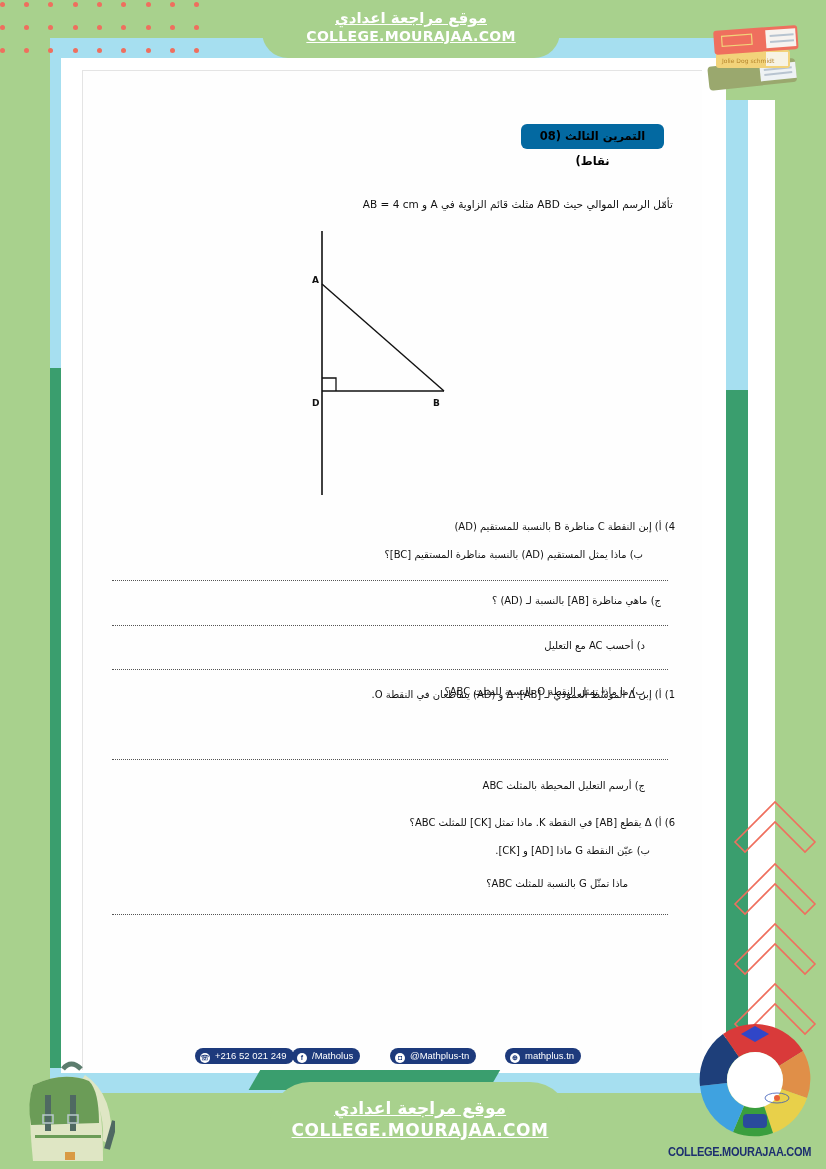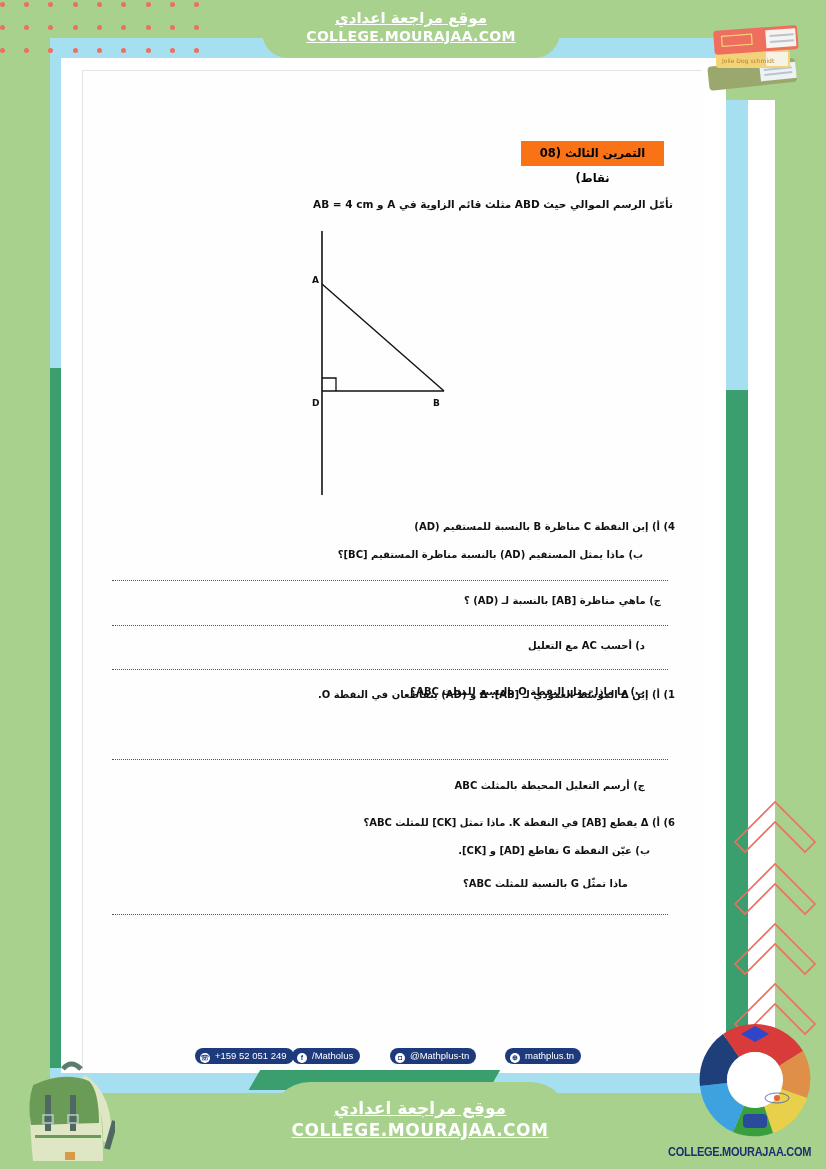--- a/index.html
+++ b/index.html
@@ -21,22 +21,22 @@
   .dot { position:absolute; width:5px; height:5px; border-radius:50%; background:#ef6f5e; }
 
   
   .banner { position:absolute; left:262px; top:0; width:298px; height:58px; background:#a8d18d; border-radius:0 0 26px 26px; text-align:center; color:#fff; }
   .banner .ar { font-size:15px; font-weight:bold; padding-top:9px; text-decoration:underline; line-height:18px; }
   .banner .en { font-size:14px; font-weight:bold; text-decoration:underline; line-height:18px; letter-spacing:0.3px; }
 
   .footer-banner { position:absolute; left:270px; top:1082px; width:300px; height:87px; background:#a8d18d; border-radius:40px 40px 0 0; text-align:center; color:#fff; }
   .footer-banner .ar { font-size:17px; font-weight:bold; padding-top:15px; text-decoration:underline; line-height:22px; }
   .footer-banner .en { font-size:17px; font-weight:bold; text-decoration:underline; line-height:22px; letter-spacing:0.5px; }
-  .title-box { position:absolute; left:521px; top:141px; width:143px; height:25px; background:#f97316; border-radius:0; font-size:11.5px; font-weight:bold; text-align:center; line-height:25px; direction:rtl; }
-  .line { position:absolute; direction:rtl; font-size:10px; font-weight:bold; white-space:nowrap; color:#111; }
+  .title-box { position:absolute; left:521px; top:124px; width:143px; height:25px; background:#0369a1; border-radius:6px; font-size:11.5px; font-weight:bold; text-align:center; line-height:25px; direction:rtl; }
+  .line { position:absolute; direction:rtl; font-size:10px; font-weight:normal; white-space:nowrap; color:#111; }
   .dots-line { position:absolute; left:112px; height:2px; border-bottom:1.5px dotted #555; }
 
   
   .figure { position:absolute; left:300px; top:225px; width:160px; height:272px; }
   .fig-label { position:absolute; font-size:9px; font-weight:bold; color:#111; }
 
   
   .pill { position:absolute; top:1048px; height:16px; background:#1d3a7c; border-radius:9px; color:#fff; font-size:9.5px; line-height:16px; padding:0 7px 0 5px; white-space:nowrap; font-family:"Liberation Sans", sans-serif; }
   .pill .ic { display:inline-block; width:10px; height:10px; border-radius:50%; background:#fff; color:#1d3a7c; font-size:7px; line-height:10px; text-align:center; margin-right:5px; vertical-align:-1px; font-weight:bold; }
 
@@ -135,26 +135,26 @@
 <div class="line" style="right:181px;top:640px">د)     أحسب AC مع التعليل</div>
 <div class="dots-line" style="top:668px;width:556px"></div>
 
 <div class="line" style="right:151px;top:689px">1) أ)  إبن  Δ   الموسّط العمودي لـ [AB]. Δ  و (AD)  يتقاطعان في النقطة O.</div>
 <div class="line" style="right:181px;top:686px">ب)    ما ماذا تمثل النقطة O بالنسبة للمثلث ABC؟</div>
 <div class="dots-line" style="top:758px;width:556px"></div>
 
 <div class="line" style="right:181px;top:780px">ج)  أرسم التعليل المحيطة بالمثلث ABC</div>
 
 <div class="line" style="right:151px;top:817px">6)   أ) Δ يقطع [AB] في النقطة K. ماذا تمثل [CK] للمثلث ABC؟</div>
-<div class="line" style="right:176px;top:845px">ب)  عيّن النقطة G تقاطع [AD] و [CK].</div>
+<div class="line" style="right:176px;top:845px">ب)  عيّن النقطة G ماذا [AD] و [CK].</div>
 <div class="line" style="right:198px;top:878px">ماذا تمثّل G بالنسبة للمثلث ABC؟</div>
 <div class="dots-line" style="top:913px;width:556px"></div>
 
 <div class="pill" style="left:195px">
-  <span class="ic">☏</span><span>+159 52 051 249</span>
+  <span class="ic">☏</span><span>+216 52 021 249</span>
 </div>
 <div class="pill" style="left:292px">
   <span class="ic">f</span><span>/Matholus</span>
 </div>
 <div class="pill" style="left:390px">
   <span class="ic">◘</span><span>@Mathplus-tn</span>
 </div>
 <div class="pill" style="left:505px">
   <span class="ic">⊕</span><span>mathplus.tn</span>
 </div>

